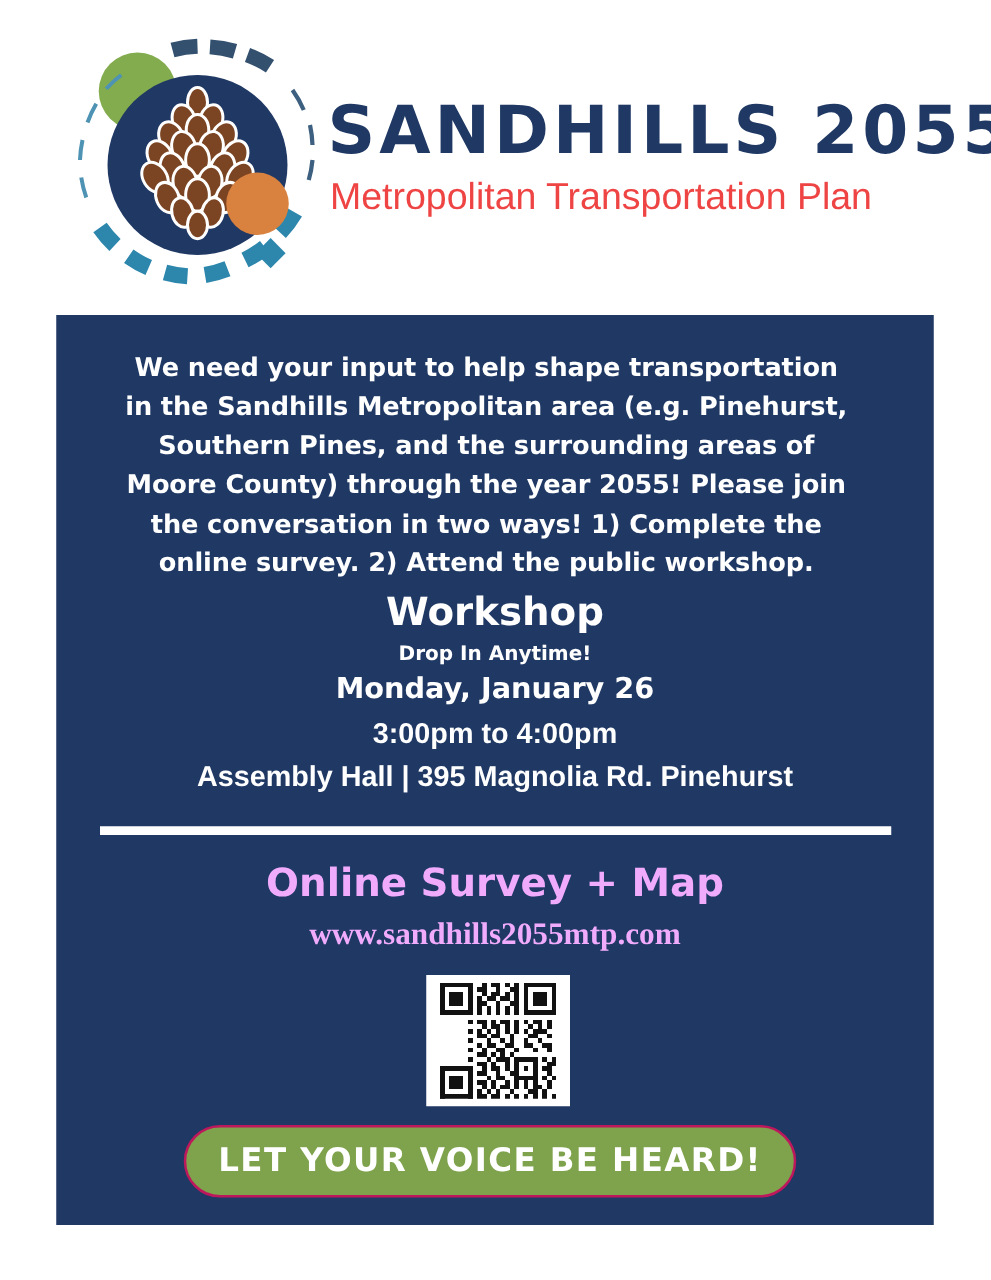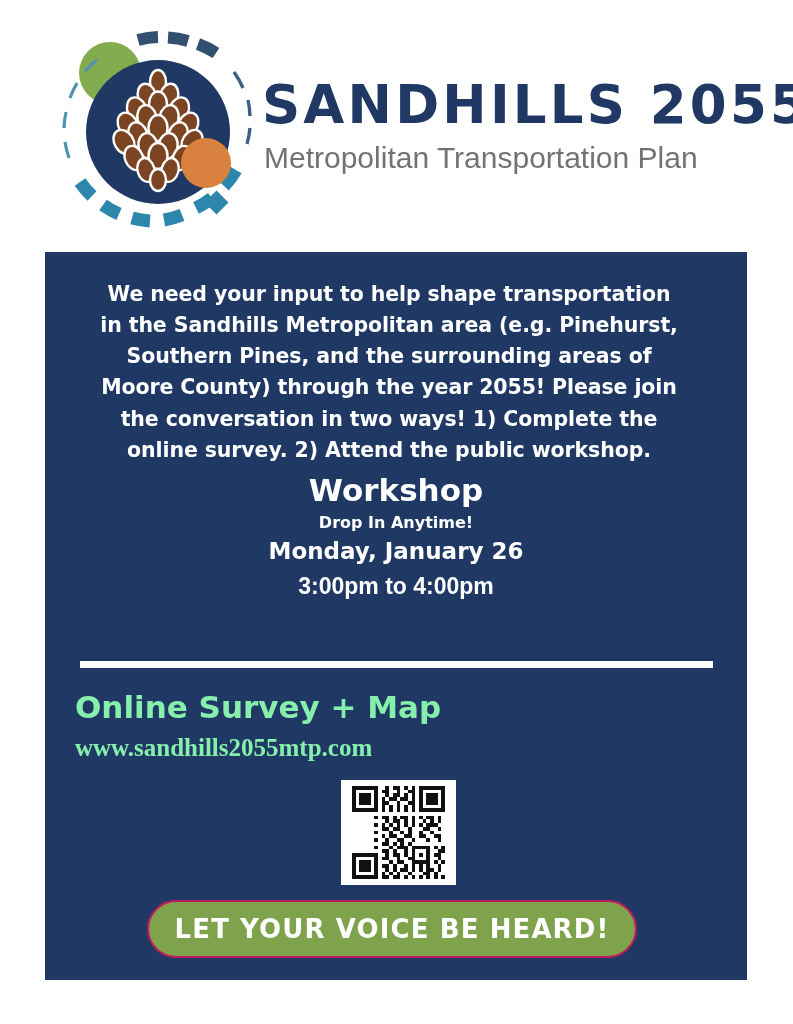--- a/index.html
+++ b/index.html
@@ -54,21 +54,21 @@
     letter-spacing: 3.2px;
     color: #1F3864;
     line-height: 1;
     white-space: nowrap;
     margin: 0;
   }
   .brand-sub {
     font-family: "Liberation Sans", sans-serif;
     font-size: 30px;
     font-weight: normal;
-    color: #737373;
+    color: #ef4444;
     line-height: 1;
     margin: 12px 0 0 2px;
     white-space: nowrap;
   }
 
   
   .panel {
     position: absolute;
     left: 45px;
     top: 252px;
@@ -142,21 +142,22 @@
     width: 633px;
     height: 7px;
     background: #ffffff;
   }
 
   .survey-block {
     position: absolute;
     left: 30px;
     top: 437px;
     width: 642px;
-    color: #86efac;
+    text-align: center;
+    color: #f0abfc;
   }
   .sv-heading {
     font-family: "DejaVu Sans", sans-serif;
     font-size: 31px;
     font-weight: bold;
     line-height: 1.2;
     margin: 0;
   }
   .sv-url {
     font-family: Liberation Serif, serif;
@@ -299,20 +300,21 @@
 
   <div class="panel">
 
     <div class="intro">We need your input to help shape transportation in the Sandhills Metropolitan area (e.g. Pinehurst, Southern Pines, and the surrounding areas of Moore County) through the year 2055! Please join the conversation in two ways! 1) Complete the online survey. 2) Attend the public workshop.</div>
 
     <div class="workshop-block">
       <div class="ws-heading">Workshop</div>
       <div class="ws-dropin">Drop In Anytime!</div>
       <div class="ws-date">Monday, January 26</div>
       <div class="ws-time">3:00pm to 4:00pm</div>
+      <div class="ws-place">Assembly Hall | 395 Magnolia Rd. Pinehurst</div>
     </div>
 
     <div class="divider"></div>
 
     <div class="survey-block">
       <div class="sv-heading">Online Survey + Map</div>
       <div class="sv-url">www.sandhills2055mtp.com</div>
     </div>
 
     <div class="qr-wrap">

